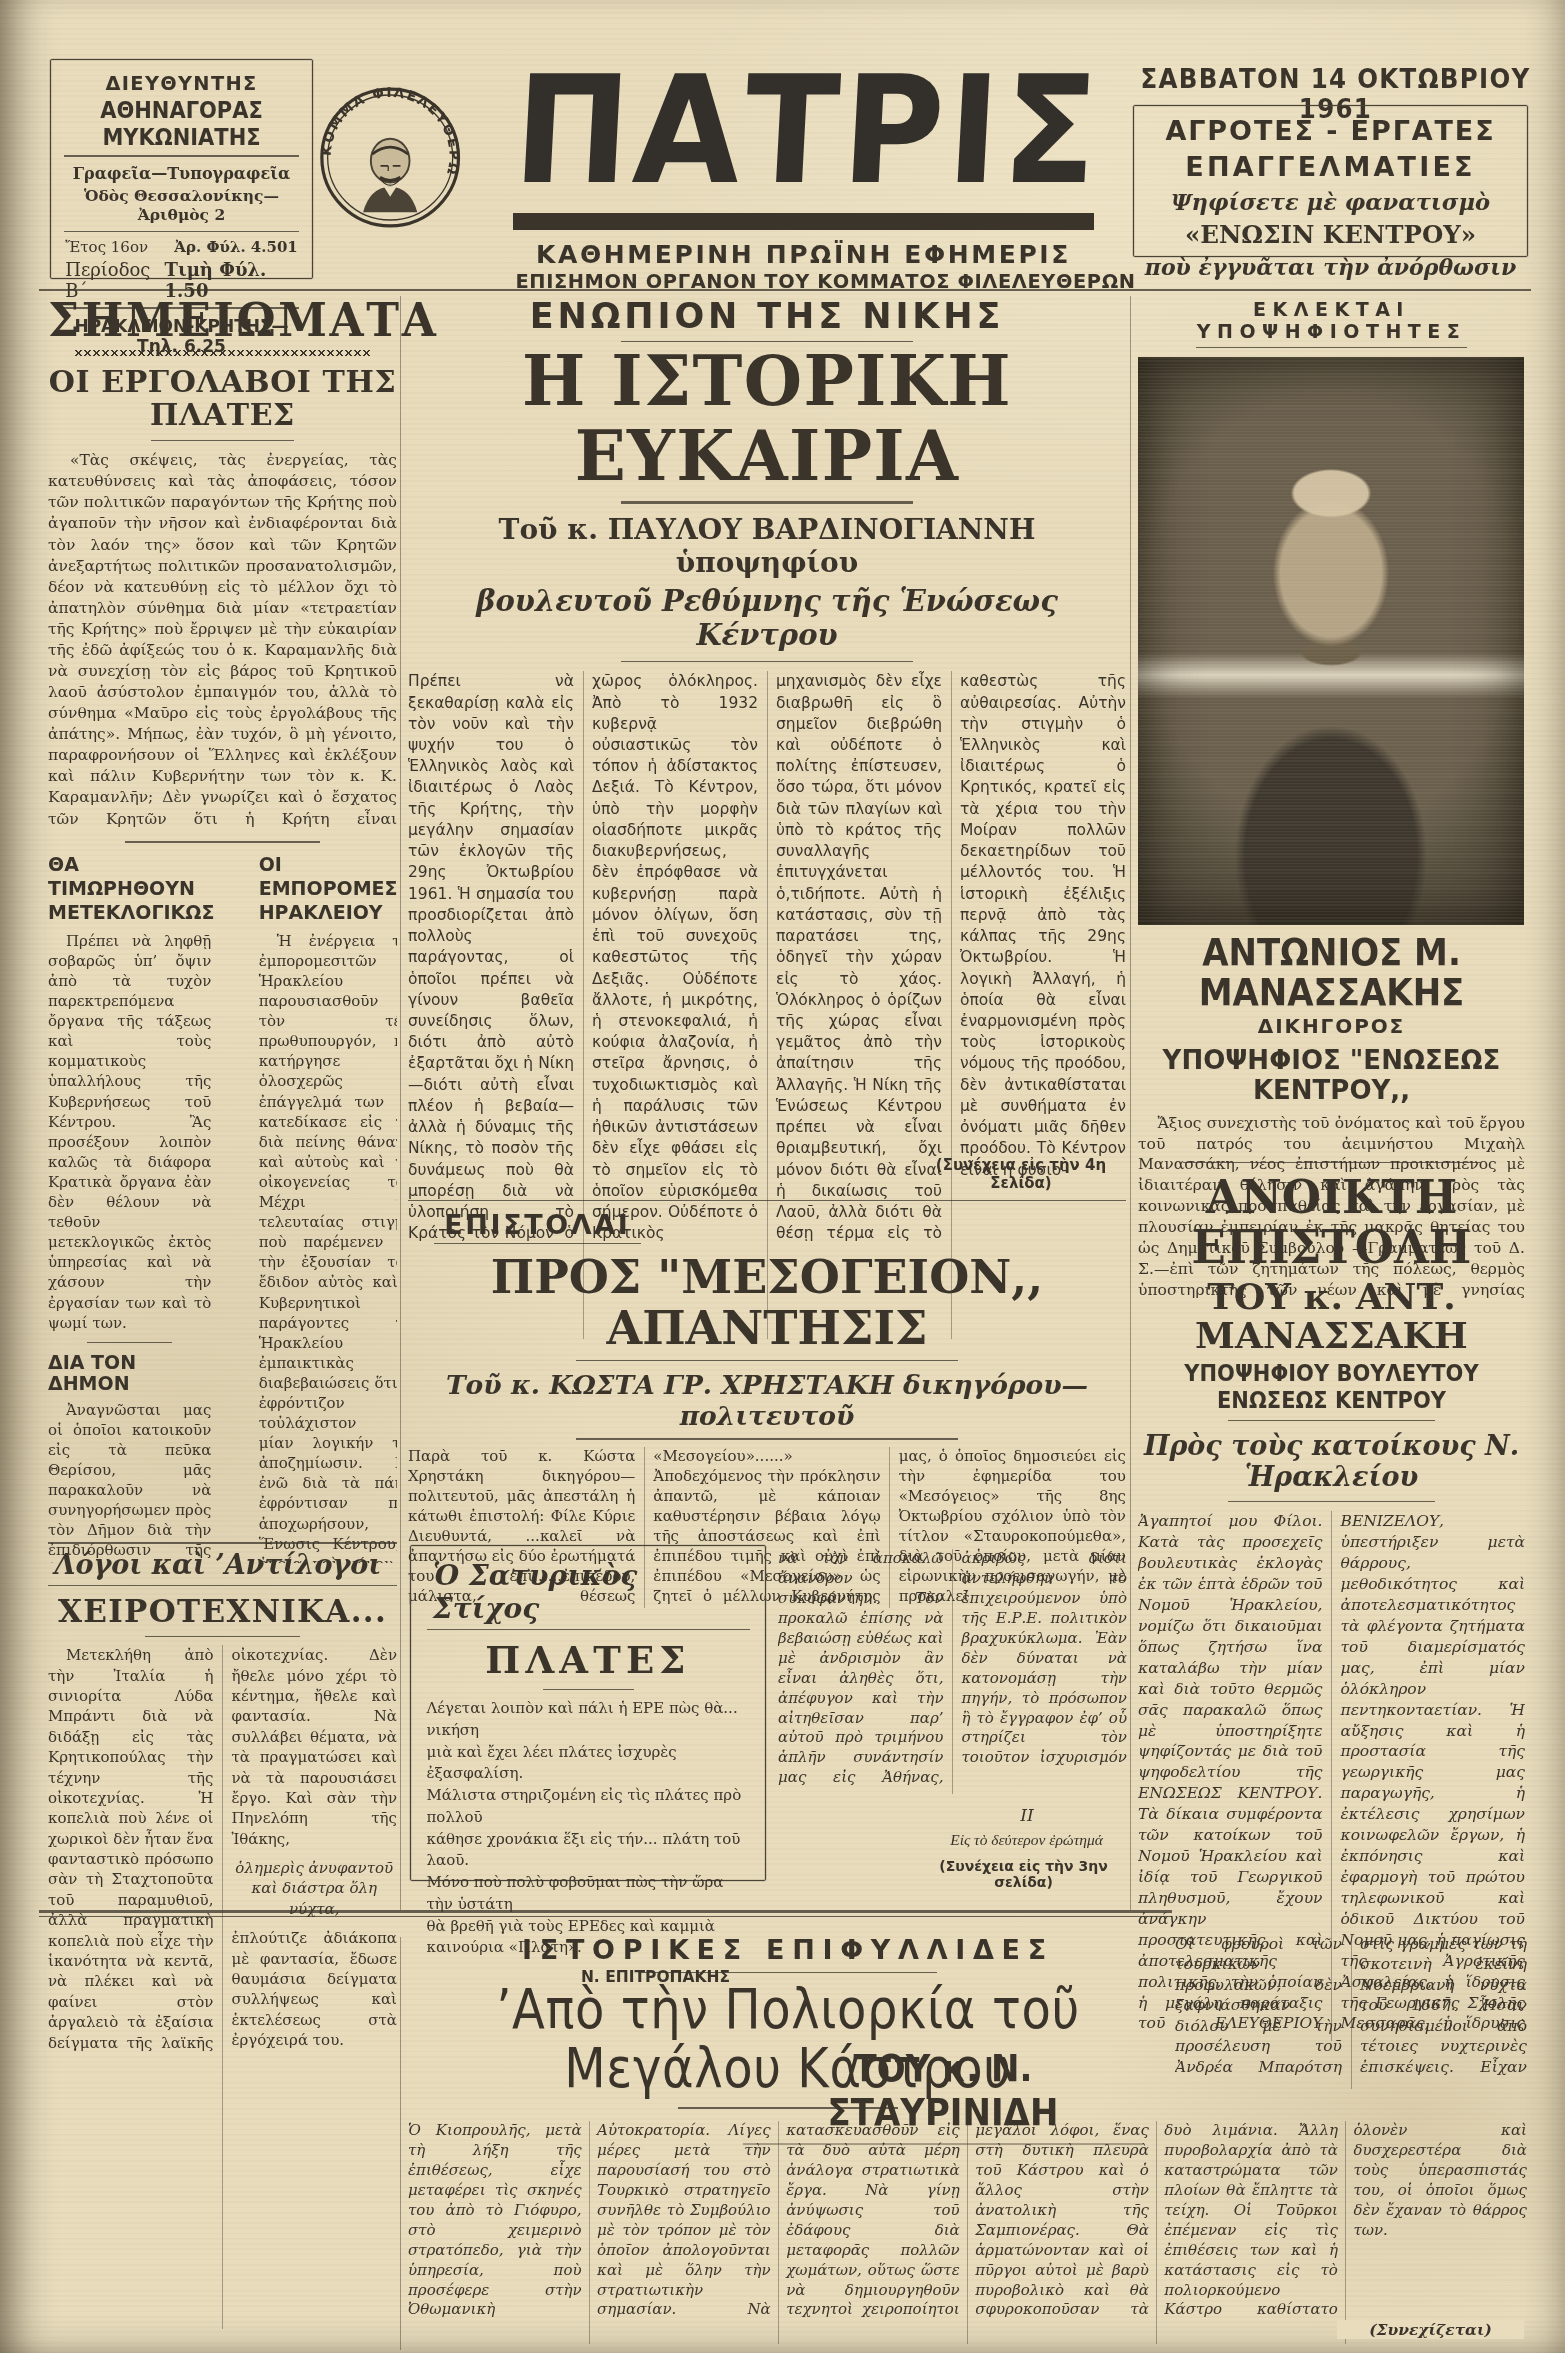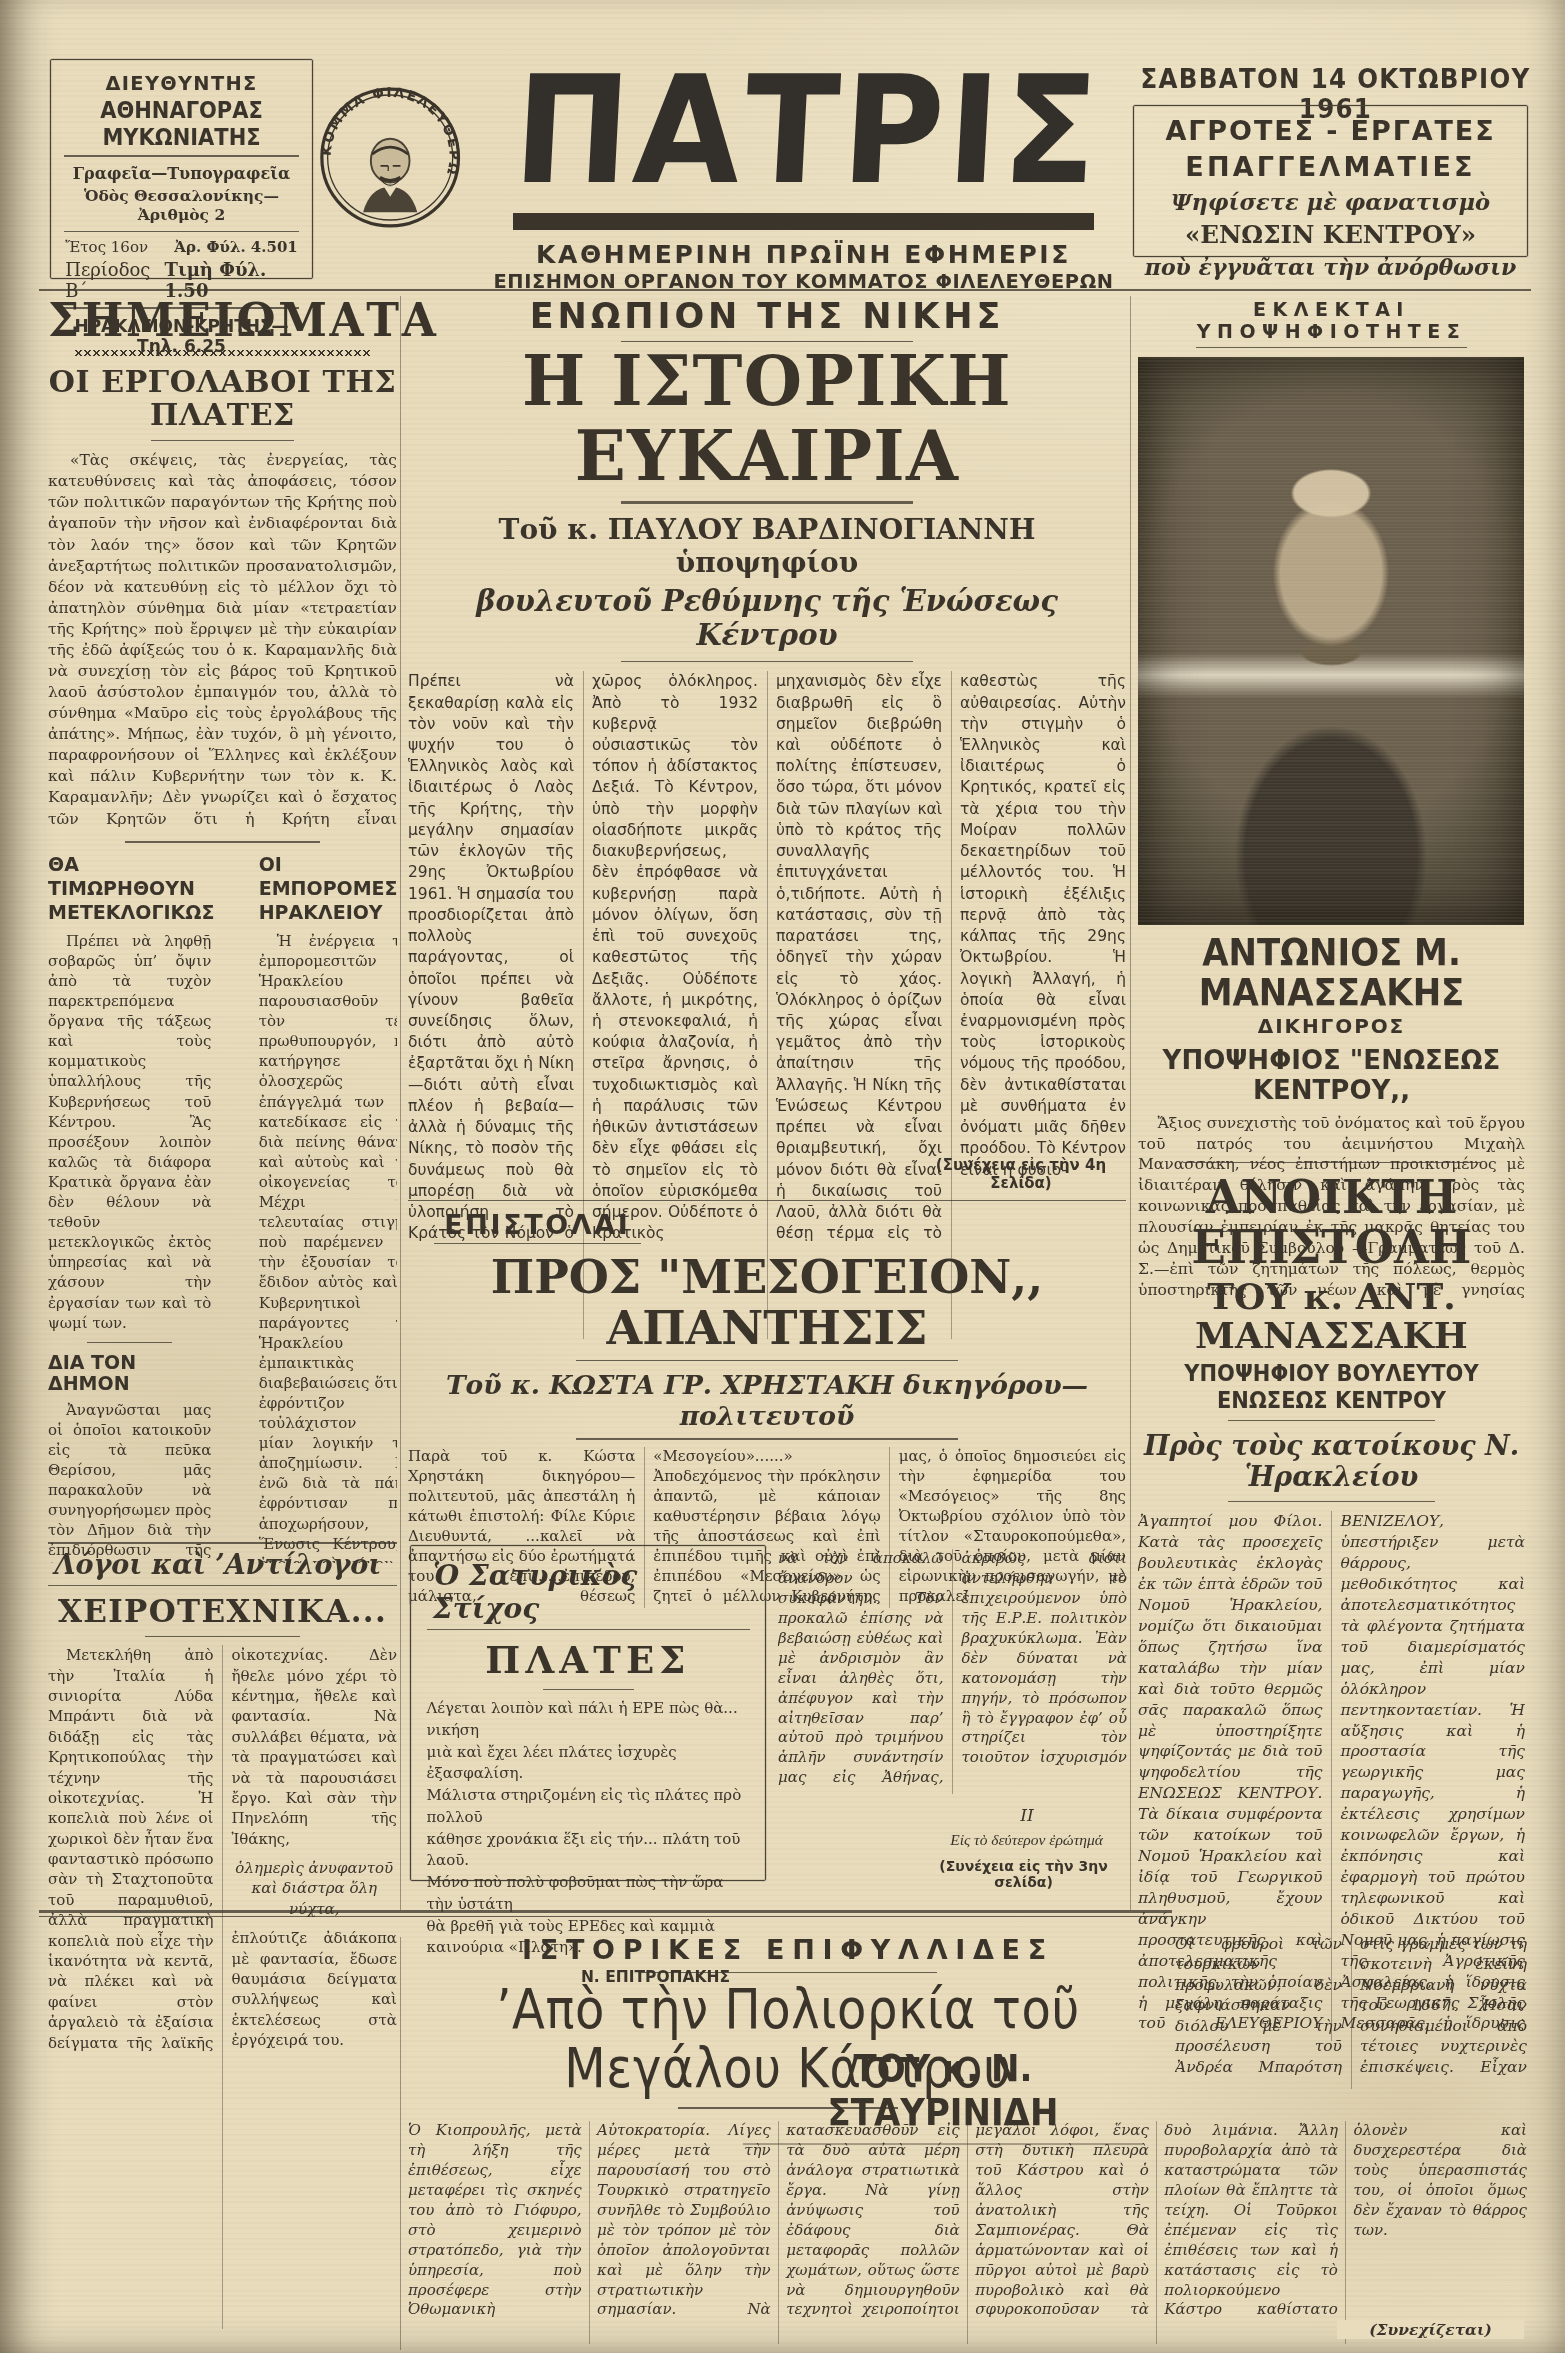--- a/index.html
+++ b/index.html
@@ -109,21 +109,21 @@
       <path d="M 96 146 Q 112 156 128 146" stroke-width="5"></path>
       <path d="M 98 150 Q 112 166 126 150" stroke-width="2"></path>
       <path d="M 70 200 Q 80 162 112 160 Q 144 162 154 200" fill="#4a4336" stroke="none"></path>
       <path d="M 102 160 L 112 176 L 122 160" fill="#e8dcbd" stroke="none"></path>
     </g>
   </svg>
 
   <div class="abs masthead-title" style="left:510px;top:57px;font-size:138px;">ΠΑΤΡΙΣ</div>
   <div class="abs" style="left:513px;top:213px;width:581px;height:17px;background:#3b342a;"></div>
   <div class="abs ctr sans b" style="left:513px;top:240px;width:581px;font-size:25px;letter-spacing:2.6px;">ΚΑΘΗΜΕΡΙΝΗ ΠΡΩΪΝΗ ΕΦΗΜΕΡΙΣ</div>
-  <div class="abs ctr sans b" style="left:474px;top:270px;width:659px;font-size:19.4px;letter-spacing:0.6px;">ΕΠΙΣΗΜΟΝ ΟΡΓΑΝΟΝ ΤΟΥ ΚΟΜΜΑΤΟΣ ΦΙΛΕΛΕΥΘΕΡΩΝ</div>
+  <div class="abs ctr sans b" style="left:496px;top:270px;width:659px;font-size:19.4px;letter-spacing:0.6px;">ΕΠΙΣΗΜΟΝ ΟΡΓΑΝΟΝ ΤΟΥ ΚΟΜΜΑΤΟΣ ΦΙΛΕΛΕΥΘΕΡΩΝ</div>
 
   <div class="abs sans b" style="left:1140px;top:65px;width:391px;font-size:24.5px;text-align:center;letter-spacing:1.3px;transform:scaleY(1.05);">ΣΑΒΒΑΤΟΝ 14 ΟΚΤΩΒΡΙΟΥ 1961</div>
   <div class="abs wavy-box" style="left:1133px;top:105px;width:395px;height:152px;padding:9px 6.5px;">
     <div class="ctr sans b" style="font-size:27px;letter-spacing:1.9px;">ΑΓΡΟΤΕΣ - ΕΡΓΑΤΕΣ</div>
     <div class="ctr sans b" style="font-size:27px;letter-spacing:3.2px;margin-top:5.2px;">ΕΠΑΓΓΕΛΜΑΤΙΕΣ</div>
     <div class="ctr serif b i" style="font-size:22.6px;margin-top:6.5px;">Ψηφίσετε μὲ φανατισμὸ</div>
     <div class="ctr serif b" style="font-size:24.5px;margin-top:5.2px;">«ΕΝΩΣΙΝ ΚΕΝΤΡΟΥ»</div>
     <div class="ctr serif b i" style="font-size:22px;margin-top:5.2px;">ποὺ ἐγγυᾶται τὴν ἀνόρθωσιν</div>
   </div>
 

